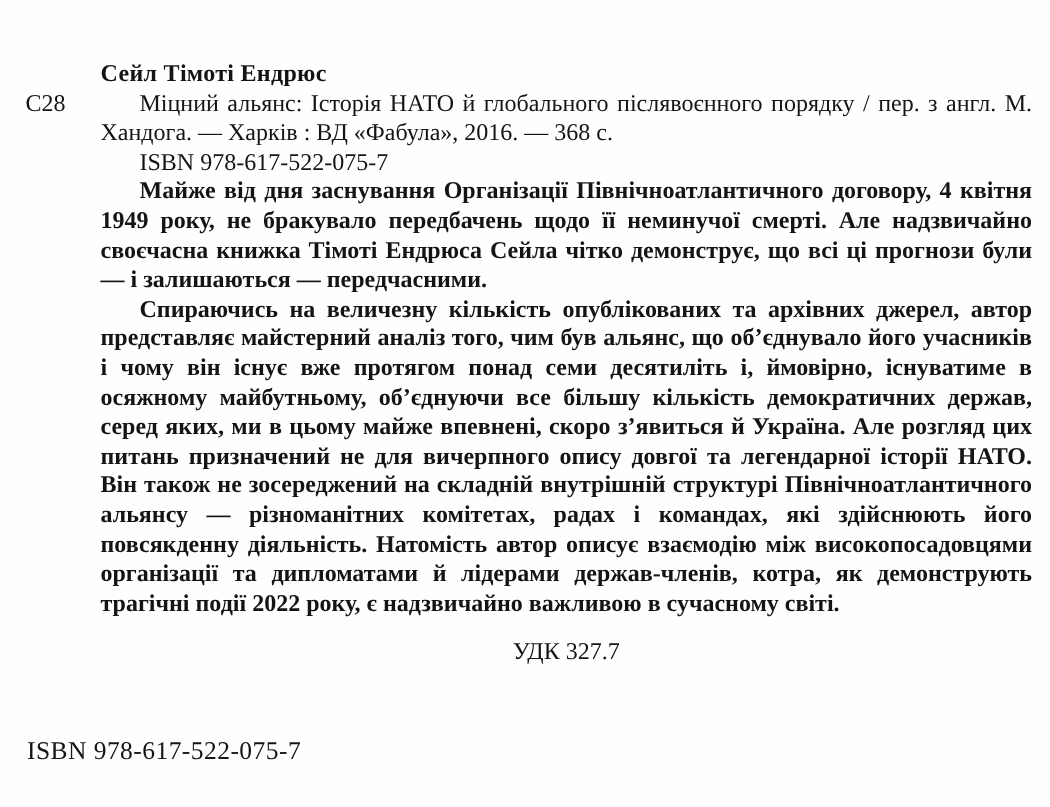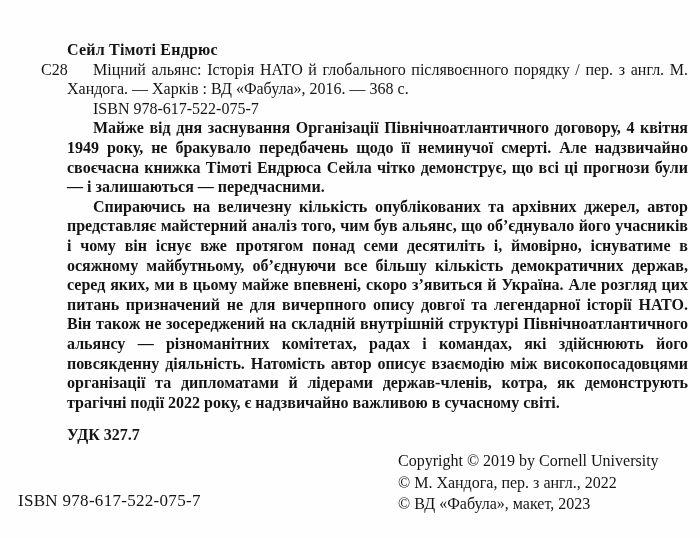--- a/index.html
+++ b/index.html
@@ -36,33 +36,32 @@
   .bib-record {
     position: relative;
     text-align: justify;
     text-indent: 26px;
   }
   .class-code {
     position: absolute;
     left: -50px;
     top: 0;
     text-indent: 0;
-    margin-left: 24px;
   }
   .isbn-top {
     text-indent: 26px;
   }
   .para {
     text-align: justify;
     text-indent: 26px;
     font-weight: bold;
   }
   .udk {
-    font-weight: bold;
-    text-align: left;
+    font-weight: normal;
+    text-align: center;
     margin-top: 13px !important;
   }
   .isbn-bottom {
     position: absolute;
     left: 18px;
     top: 491px;
     font-size: 17px;
     letter-spacing: 0.3px;
   }
   .copyright-block {
@@ -90,19 +89,14 @@
 
     <p class="para">Майже від дня заснування Організації Північноатлантичного договору, 4 квітня 1949 року, не бракувало передбачень щодо її неминучої смерті. Але надзвичайно своєчасна книжка Тімоті Ендрюса Сейла чітко демонструє, що всі ці прогнози були — і залишаються — передчасними.</p>
 
     <p class="para">Спираючись на величезну кількість опублікованих та архівних джерел, автор представляє майстерний аналіз того, чим був альянс, що об’єднувало його учасників і чому він існує вже протягом понад семи десятиліть і, ймовірно, існуватиме в осяжному майбутньому, об’єднуючи все більшу кількість демократичних держав, серед яких, ми в цьому майже впевнені, скоро з’явиться й Україна. Але розгляд цих питань призначений не для вичерпного опису довгої та легендарної історії НАТО. Він також не зосереджений на складній внутрішній структурі Північноатлантичного альянсу — різноманітних комітетах, радах і командах, які здійснюють його повсякденну діяльність. Натомість автор описує взаємодію між високопосадовцями організації та дипломатами й лідерами держав-членів, котра, як демонструють трагічні події 2022 року, є надзвичайно важливою в сучасному світі.</p>
 
     <p class="udk">УДК 327.7</p>
   </div>
 
   <div class="isbn-bottom">ISBN 978-617-522-075-7</div>
 
-  <div class="copyright-block">
-    <div>Copyright © 2019 by Cornell University</div>
-    <div>© М. Хандога, пер. з англ., 2022</div>
-    <div>© ВД «Фабула», макет, 2023</div>
-  </div>
 
 </div>
 
 </body></html>

